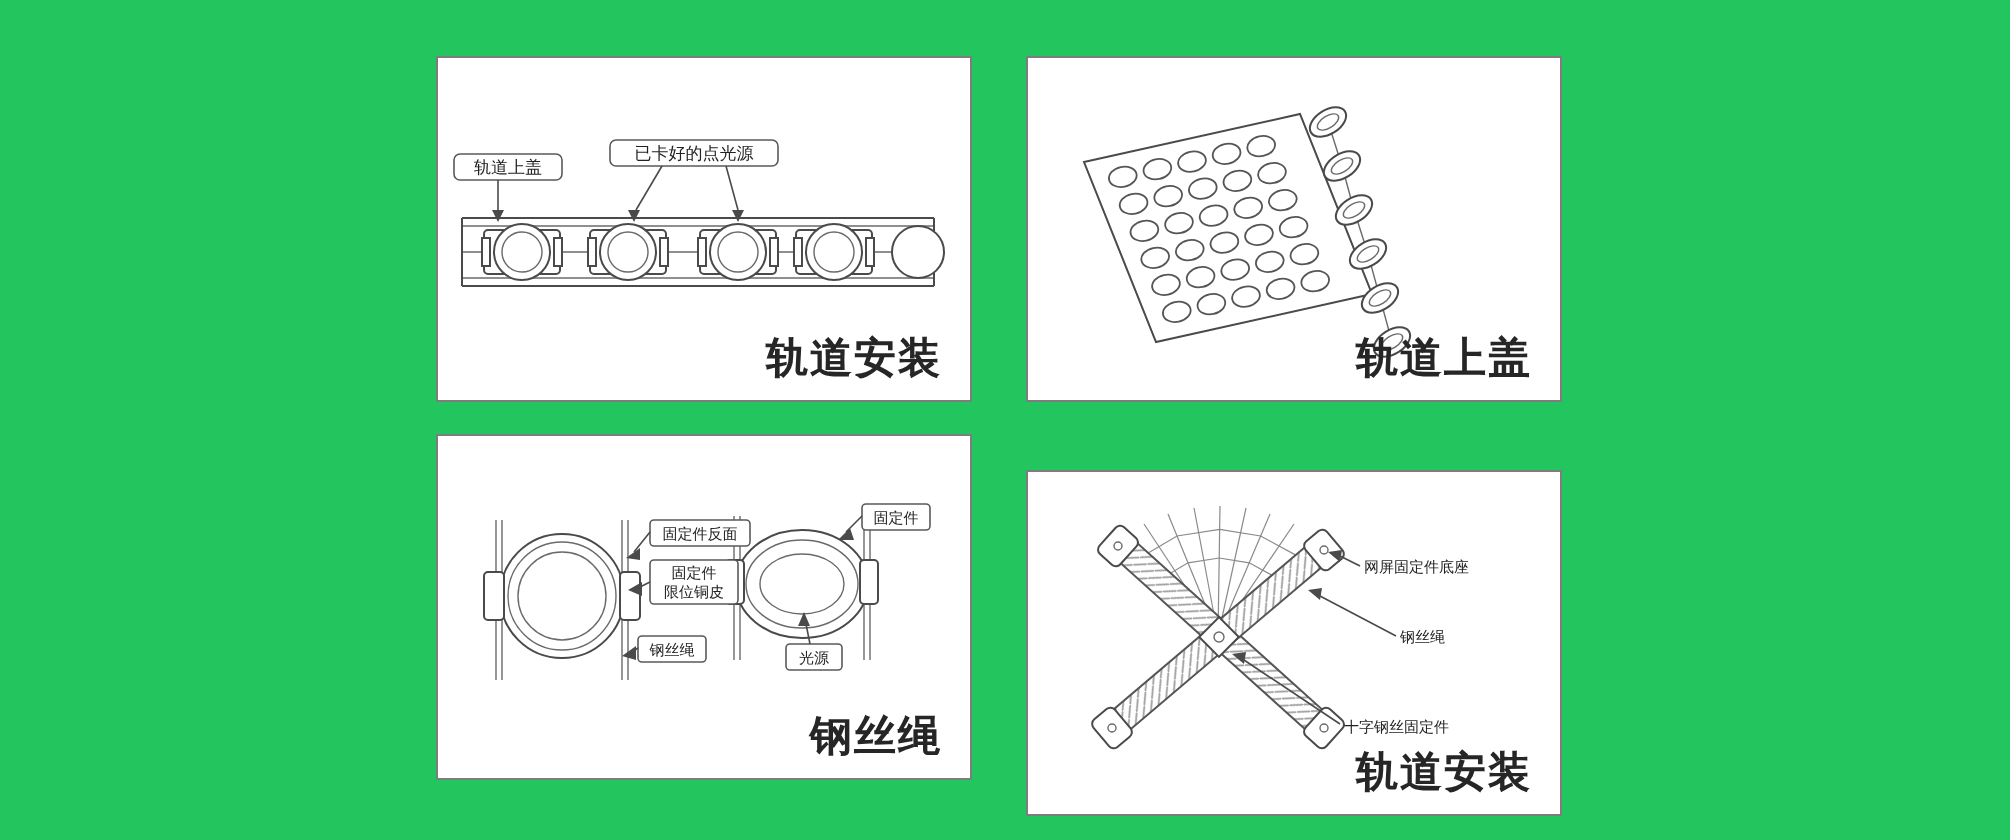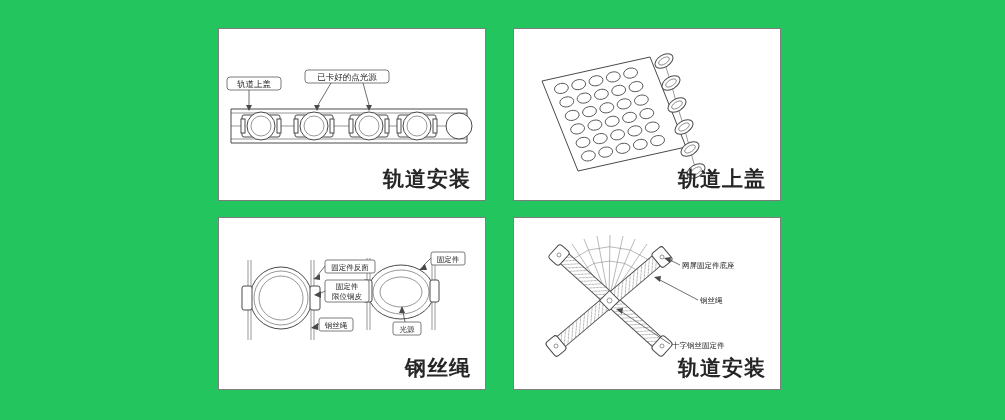--- a/index.html
+++ b/index.html
@@ -4,21 +4,21 @@
 <style>
   html,body{margin:0;padding:0;background:#ffffff;}
   body{width:1005px;height:420px;position:relative;font-family:"DejaVu Sans",sans-serif;overflow:hidden;}
   .sheet{position:absolute;inset:0;background:#22c55e;}
   .panel{position:absolute;width:268px;height:173px;border:1px solid #7d7d7d;background:#ffffff;box-sizing:border-box;}
   .panel svg{position:absolute;left:0;top:0;display:block;}
   .panel-title{position:absolute;right:14px;bottom:7px;font-size:21px;font-weight:600;color:#262626;letter-spacing:1px;white-space:nowrap;}
   #panel-1{left:218px;top:28px;}
   #panel-2{left:513px;top:28px;}
   #panel-3{left:218px;top:217px;}
-  #panel-4{left:513px;top:217px;}
+  #panel-4{left:513px;top:235px;}
   svg .ln{stroke:#4a4a4a;stroke-width:1;fill:none;}
   svg .thin{stroke:#6a6a6a;stroke-width:.7;fill:none;}
   svg .wh{fill:#ffffff;stroke:#4a4a4a;stroke-width:1;}
   svg .box{fill:#ffffff;stroke:#5a5a5a;stroke-width:.8;}
   svg .lead{stroke:#4a4a4a;stroke-width:.8;fill:none;}
   svg .arr{fill:#4a4a4a;stroke:none;}
   svg text{font-family:"DejaVu Sans",sans-serif;fill:#222222;}
   .t85{font-size:8.5px;}
   .t75{font-size:7.5px;}
 </style>

